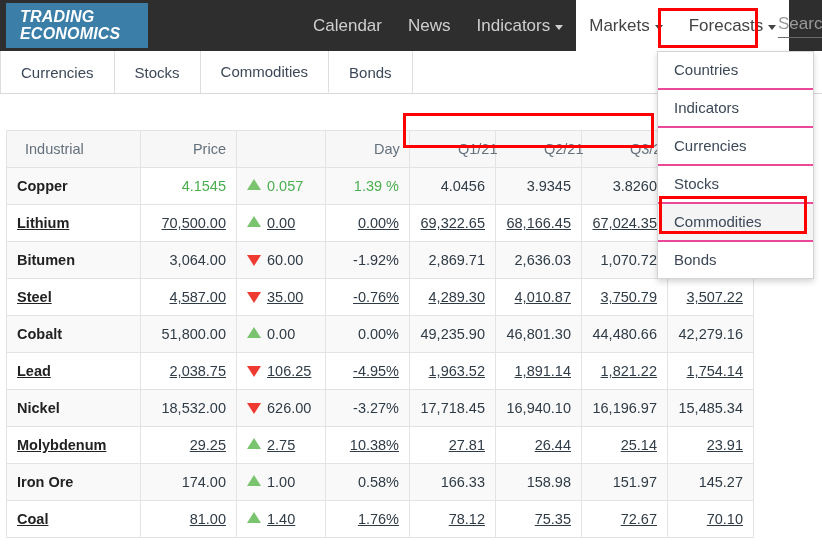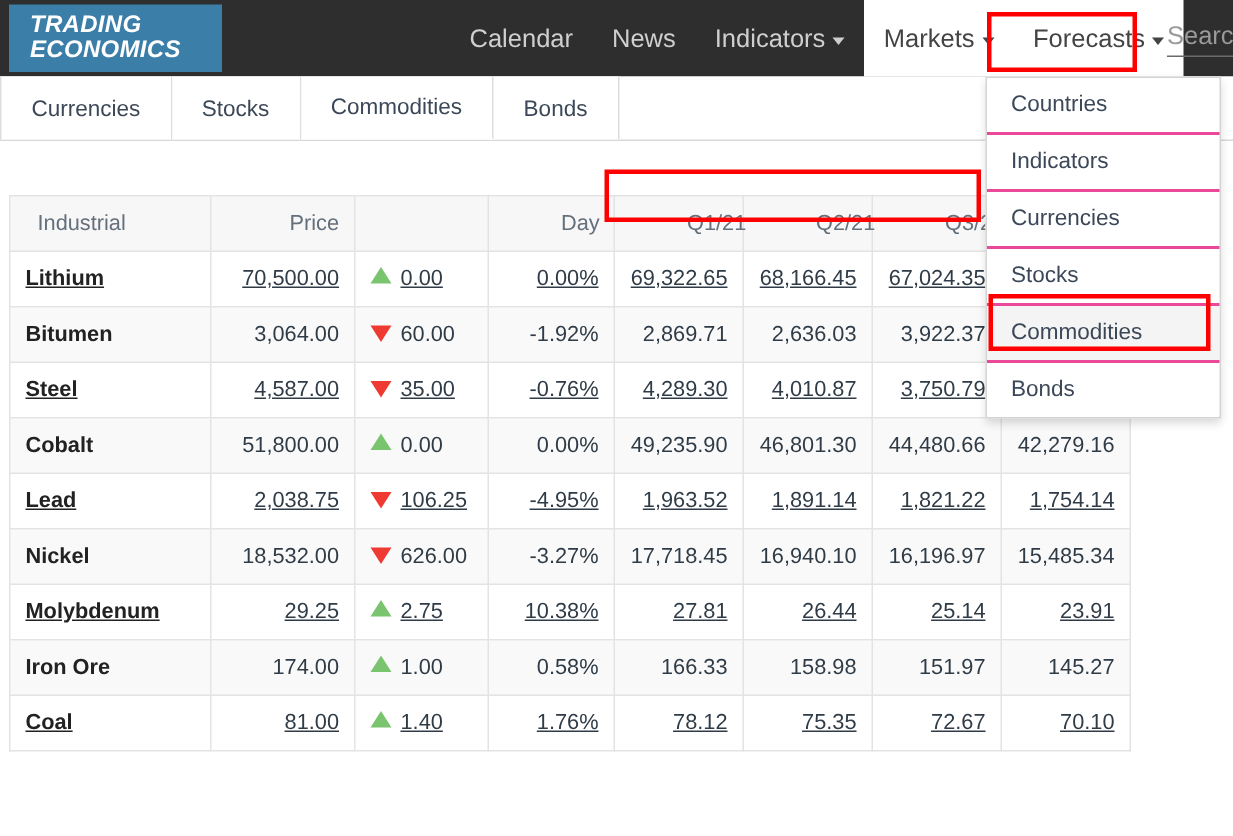--- a/index.html
+++ b/index.html
@@ -322,38 +322,48 @@
             <th>Price</th>
             <th></th>
             <th>Day</th>
             <th>Q1/21</th>
             <th>Q2/21</th>
             <th>Q3/21</th>
             <th></th>
           </tr>
       </thead>
       <tbody id="table-body">
+          <tr class="odd">
+            <td class="name-col">Copper</td>
+            <td class="num white-cell green-text">4.1545</td>
+            <td class="chg green-text"><span class="arrow-up"></span><span>0.057</span></td>
+            <td class="num green-text">1.39 %</td>
+            <td class="num">4.0456</td>
+            <td class="num">3.9345</td>
+            <td class="num">3.8260</td>
+            <td class="num"></td>
+          </tr>
           <tr class="even">
             <td class="name-col">Lithium</td>
             <td class="num">70,500.00</td>
             <td class="chg"><span class="arrow-up"></span><span>0.00</span></td>
             <td class="num">0.00%</td>
             <td class="num">69,322.65</td>
             <td class="num">68,166.45</td>
             <td class="num">67,024.35</td>
             <td class="num"></td>
           </tr>
           <tr class="odd">
             <td class="name-col">Bitumen</td>
             <td class="num">3,064.00</td>
             <td class="chg"><span class="arrow-dn"></span><span>60.00</span></td>
             <td class="num">-1.92%</td>
             <td class="num">2,869.71</td>
             <td class="num">2,636.03</td>
-            <td class="num">3,922.37</td>
+            <td class="num">1,070.72</td>
             <td class="num"></td>
           </tr>
           <tr class="even">
             <td class="name-col">Steel</td>
             <td class="num">4,587.00</td>
             <td class="chg"><span class="arrow-dn"></span><span>35.00</span></td>
             <td class="num">-0.76%</td>
             <td class="num">4,289.30</td>
             <td class="num">4,010.87</td>
             <td class="num">3,750.79</td>

